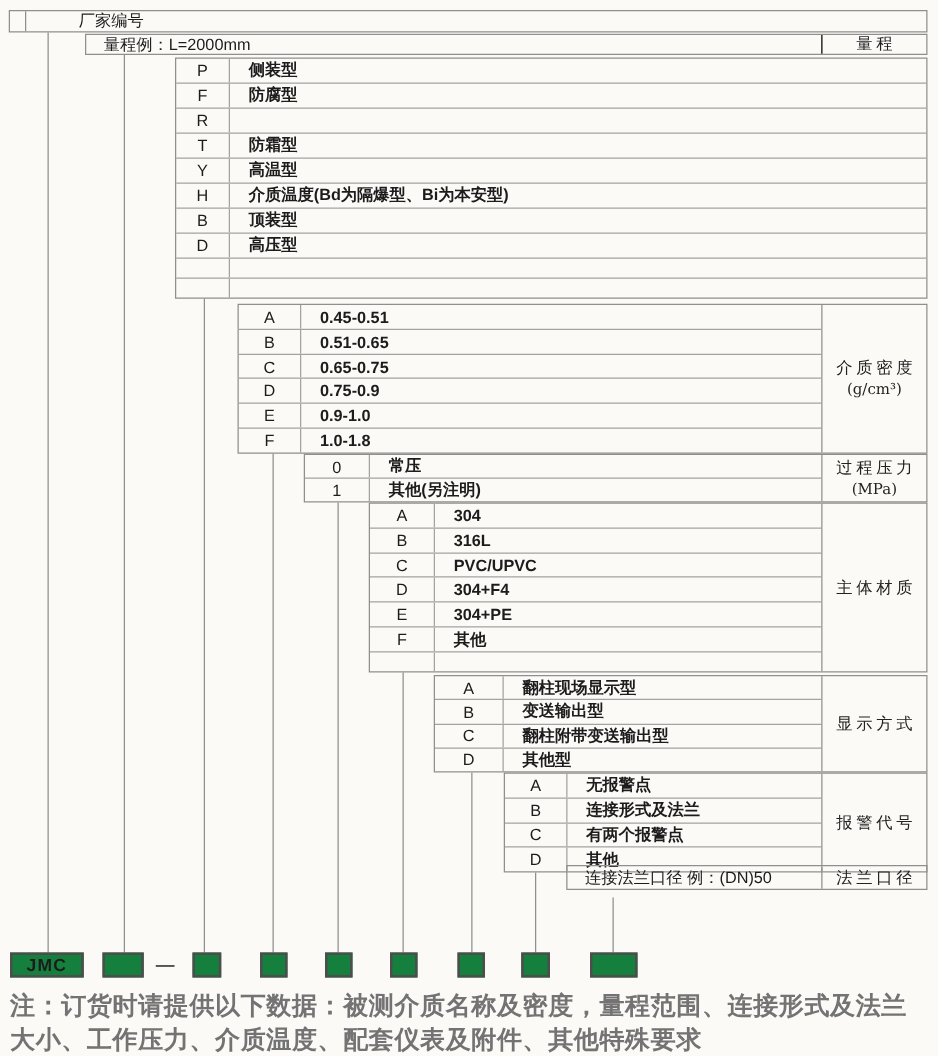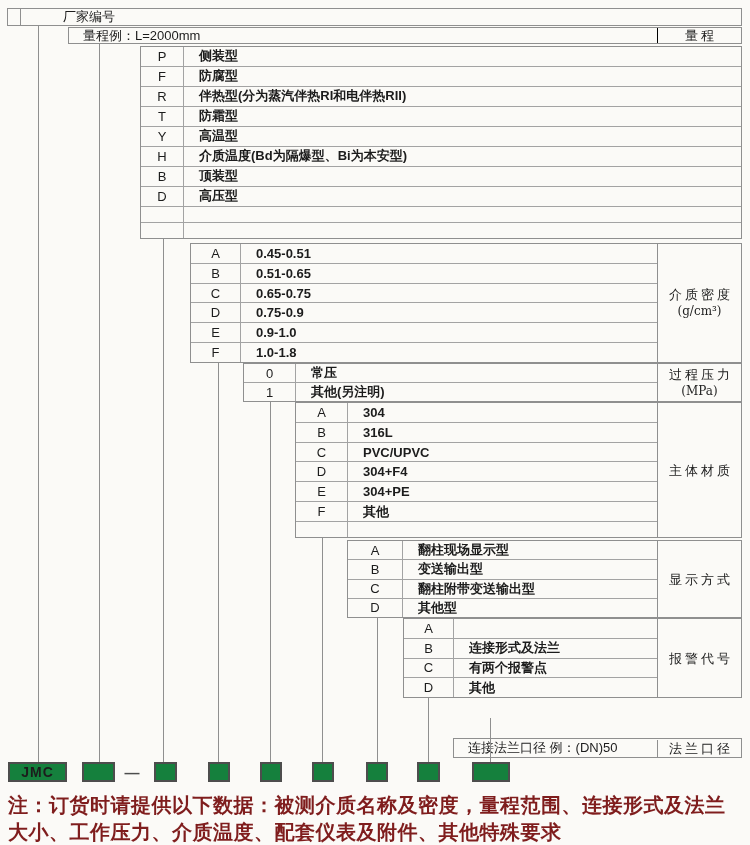--- a/index.html
+++ b/index.html
@@ -48,21 +48,21 @@
   }
   .prefix { font-weight:bold; font-size:14px; letter-spacing:1px; }
   .dash {
     position:absolute; top:762px; left:118px; width:28px; height:20px;
     display:flex; align-items:center; justify-content:center;
     color:#4d4d4d; font-weight:bold; font-size:15px;
   }
   
   .note {
     position:absolute; left:8px; top:792px; width:740px;
-    color:#7f1d1d; font-weight:bold; font-size:20px; line-height:27px;
+    color:#737373; font-weight:bold; font-size:20px; line-height:27px;
     letter-spacing:0.5px; white-space:nowrap;
   }
 </style>
 </head>
 <body>
 
 <div class="page">
 
   <div class="hrow" style="left:7px; top:8px; width:735px; height:18px;">
     <div class="mini"></div>
@@ -79,21 +79,20 @@
       <div class="row">
           <div class="code">P</div>
           <div class="desc">侧装型</div>
         </div>
       <div class="row">
           <div class="code">F</div>
           <div class="desc">防腐型</div>
         </div>
       <div class="row">
           <div class="code">R</div>
-          <div class="desc">伴热型(分为蒸汽伴热RI和电伴热RII)</div>
         </div>
       <div class="row">
           <div class="code">T</div>
           <div class="desc">防霜型</div>
         </div>
       <div class="row">
           <div class="code">Y</div>
           <div class="desc">高温型</div>
         </div>
       <div class="row">
@@ -222,38 +221,39 @@
           <div class="desc">其他型</div>
         </div>
     </div>
     <div class="seclabel">显示方式</div>
   </div>
 
   <div class="sec" style="left:403px; top:618px; width:339px; height:80px; --cw:50px;">
     <div class="rows">
       <div class="row">
           <div class="code">A</div>
+          <div class="desc">无报警点</div>
         </div>
       <div class="row">
           <div class="code">B</div>
           <div class="desc">连接形式及法兰</div>
         </div>
       <div class="row">
           <div class="code">C</div>
           <div class="desc">有两个报警点</div>
         </div>
       <div class="row">
           <div class="code">D</div>
           <div class="desc">其他</div>
         </div>
     </div>
     <div class="seclabel">报警代号</div>
   </div>
 
-  <div class="hrow" style="left:453px; top:738px; width:289px; height:20px;align-items:center;">
+  <div class="hrow" style="left:453px; top:692px; width:289px; height:20px;align-items:center;">
     <div class="htxt" style="flex:1; padding-left:14px; white-space:nowrap;">连接法兰口径 例：(DN)50</div>
     <div class="seclabel">法兰口径</div>
   </div>
 
   <div class="vline" style="left:38px;  top:26px;  height:736px;"></div>
   <div class="vline" style="left:99px;  top:44px;  height:718px;"></div>
   <div class="vline" style="left:163px; top:239px; height:523px;"></div>
   <div class="vline" style="left:218px; top:363px; height:399px;"></div>
   <div class="vline" style="left:270px; top:402px; height:360px;"></div>
   <div class="vline" style="left:322px; top:538px; height:224px;"></div>

